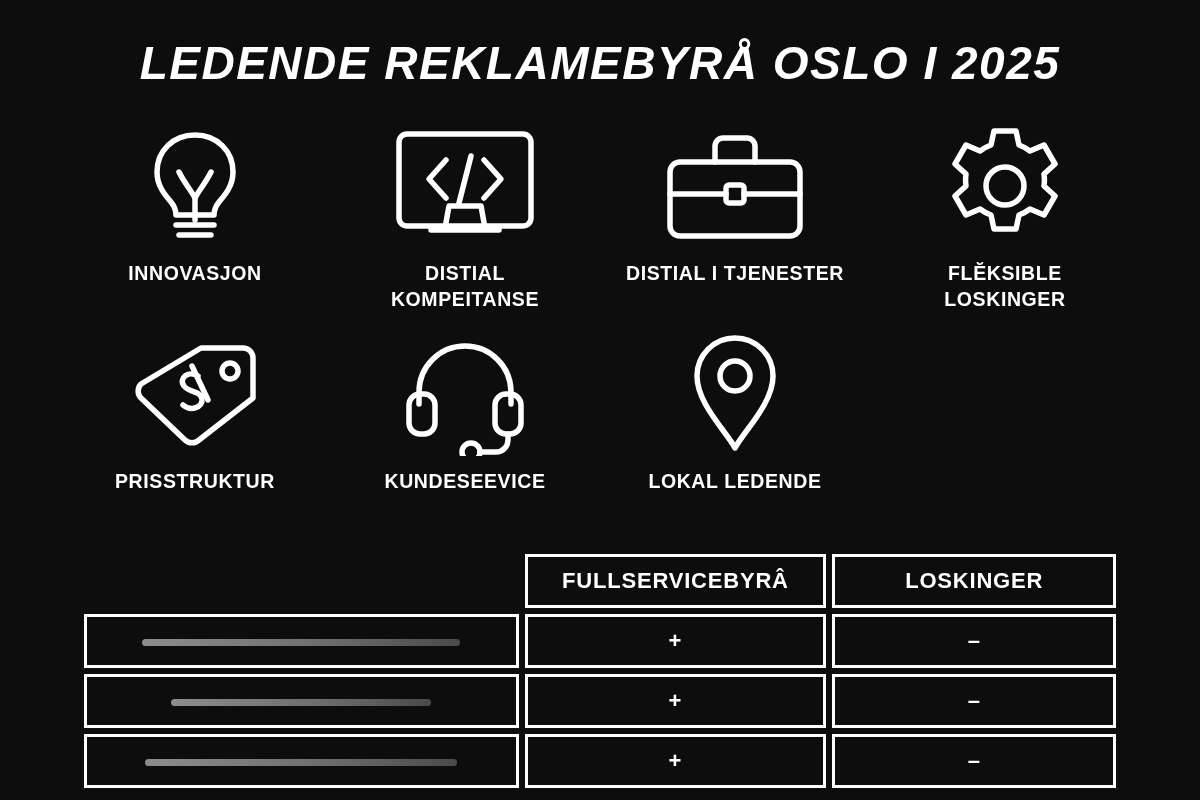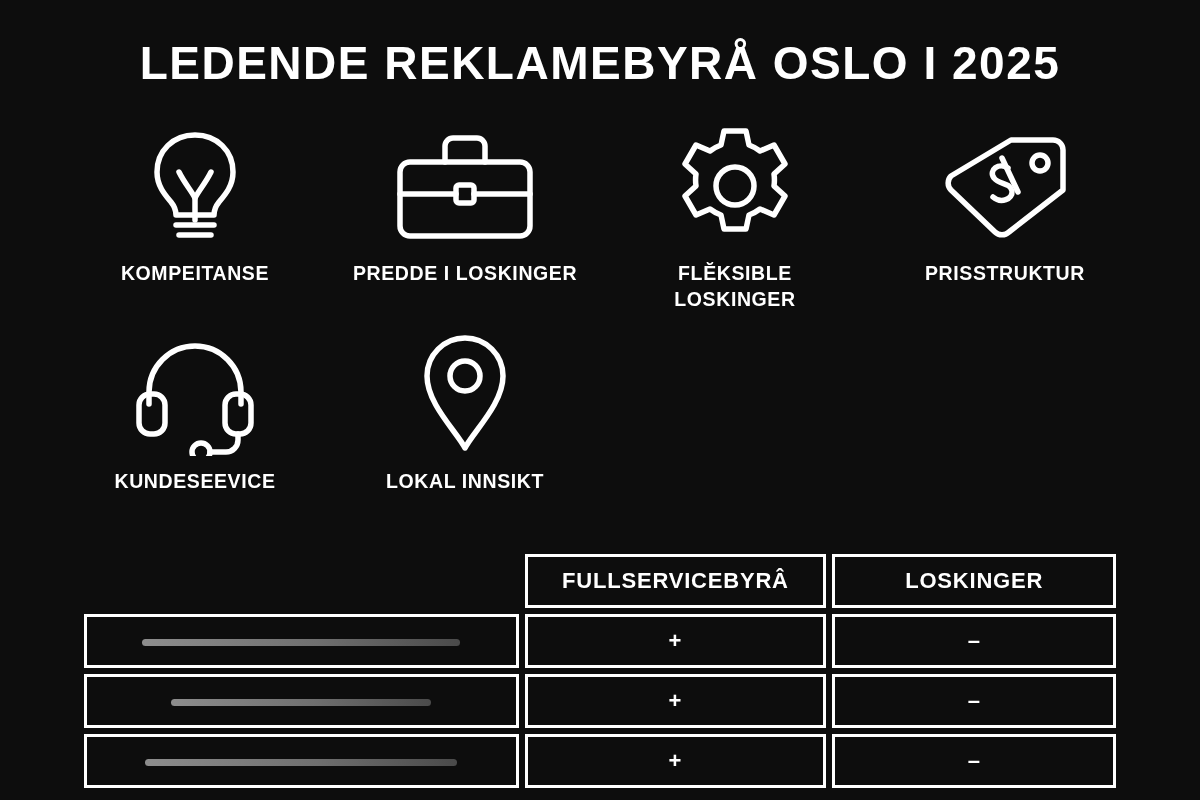--- a/index.html
+++ b/index.html
@@ -26,20 +26,21 @@
     position: absolute;
     top: 36px;
     left: 0;
     width: 1200px;
     text-align: center;
     font-size: 46px;
     font-weight: bold;
     letter-spacing: 1.5px;
     color: #ffffff;
     white-space: nowrap;
+    font-style: italic;
   }
 
   
   .icon-grid {
     position: absolute;
     top: 126px;
     left: 60px;
     width: 1080px;
     display: grid;
     grid-template-columns: repeat(4, 1fr);
@@ -133,35 +134,49 @@
     <div class="icon-cell">
       <div class="icon-box">
         <svg class="ico" width="104" height="118" viewBox="0 0 104 118">
           <path d="M52 8 C30 8 14 24 14 45 c0 14 8 23 14 30 c4 5 5 9 5 13 h38 c0-4 1-8 5-13 c6-7 14-16 14-30 C90 24 74 8 52 8 Z"></path>
           <path d="M36 45 c6 12 12 18 16 26 c4-8 10-14 16-26"></path>
           <path d="M52 71 v22"></path>
           <path d="M33 98 h38"></path>
           <path d="M36 108 h32"></path>
         </svg>
       </div>
-      <div class="icon-label">KOMPEITANSE</div>
-    </div>
-
+      <div class="icon-label">INNOVASJON</div>
+    </div>
+
+    <div class="icon-cell">
+      <div class="icon-box">
+        <svg class="ico" width="148" height="120" viewBox="0 0 148 120">
+          <rect x="8" y="8" width="132" height="92" rx="8"></rect>
+          <path d="M58 80 h32 l4 22 h-40 Z"></path>
+          <path d="M40 104 h68"></path>
+          <path d="M55 34 L38 53 L55 72"></path>
+          <path d="M93 34 L110 53 L93 72"></path>
+          <path d="M80 30 L68 77"></path>
+        </svg>
+      </div>
+      <div class="icon-label">DISTIAL
+KOMPEITANSE</div>
+    </div>
 
     <div class="icon-cell">
       <div class="icon-box">
         <svg class="ico" width="150" height="116" viewBox="0 0 150 116">
           <rect x="10" y="34" width="130" height="74" rx="10"></rect>
           <path d="M55 34 V18 a8 8 0 0 1 8-8 h24 a8 8 0 0 1 8 8 v16"></path>
           <path d="M10 66 h56"></path>
           <path d="M84 66 h56"></path>
           <rect x="66" y="57" width="18" height="18" rx="3"></rect>
         </svg>
       </div>
-      <div class="icon-label">PREDDE I LOSKINGER</div>
+      <div class="icon-label">DISTIAL I TJENESTER</div>
     </div>
 
 
     <div class="icon-cell">
       <div class="icon-box">
         <svg class="ico" width="126" height="126" viewBox="0 0 126 126">
           <path d="M52 8 h22 l3 14 a42 42 0 0 1 11 6 l14-6 11 19 -11 10 a42 42 0 0 1 0 12 l11 10 -11 19 -14-6 a42 42 0 0 1 -11 6 l-3 14 h-22 l-3-14 a42 42 0 0 1 -11-6 l-14 6 -11-19 11-10 a42 42 0 0 1 0-12 l-11-10 11-19 14 6 a42 42 0 0 1 11-6 Z"></path>
           <circle cx="63" cy="63" r="19"></circle>
         </svg>
       </div>
@@ -194,21 +209,21 @@
       <div class="icon-label">KUNDESEEVICE</div>
     </div>
 
     <div class="icon-cell">
       <div class="icon-box">
         <svg class="ico" width="104" height="128" viewBox="0 0 104 128">
           <path d="M52 8 a38 38 0 0 1 38 38 c0 28-30 56-38 72 -8-16-38-44-38-72 A38 38 0 0 1 52 8 Z"></path>
           <circle cx="52" cy="46" r="15"></circle>
         </svg>
       </div>
-      <div class="icon-label">LOKAL INNSIKT</div>
+      <div class="icon-label">LOKAL LEDENDE</div>
     </div>
 
   </div>
 
   <div class="table-wrap">
     <table class="tbl">
       <colgroup>
         <col class="col-label">
         <col class="col-a">
         <col class="col-b">

